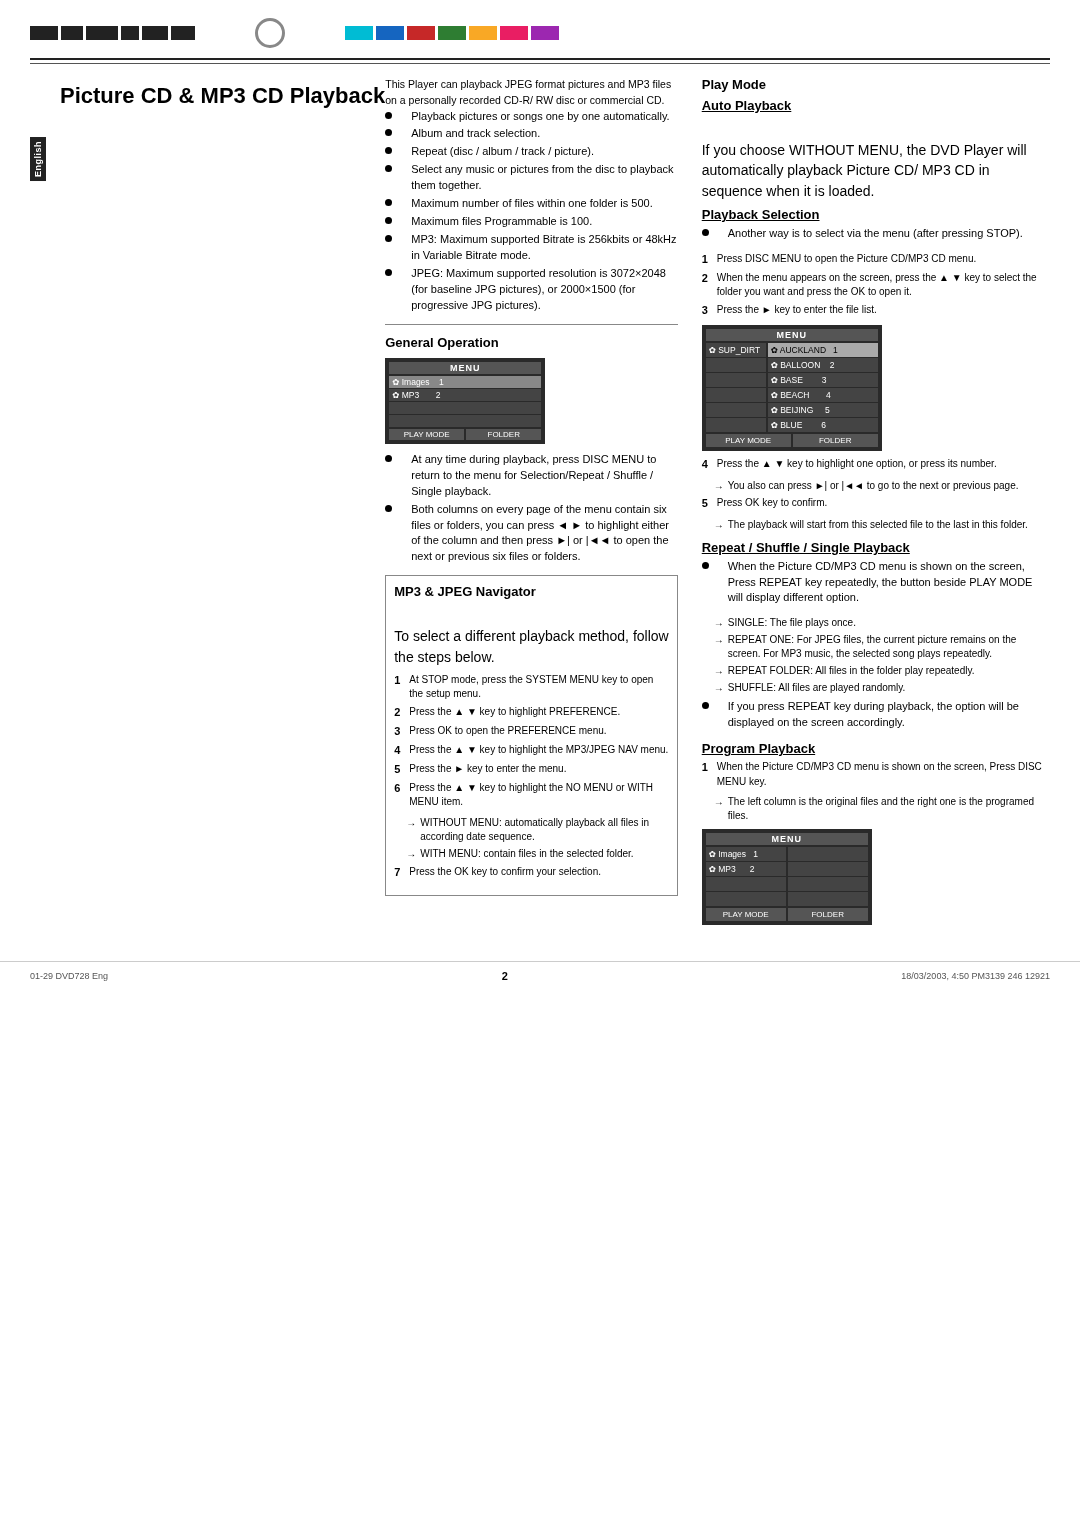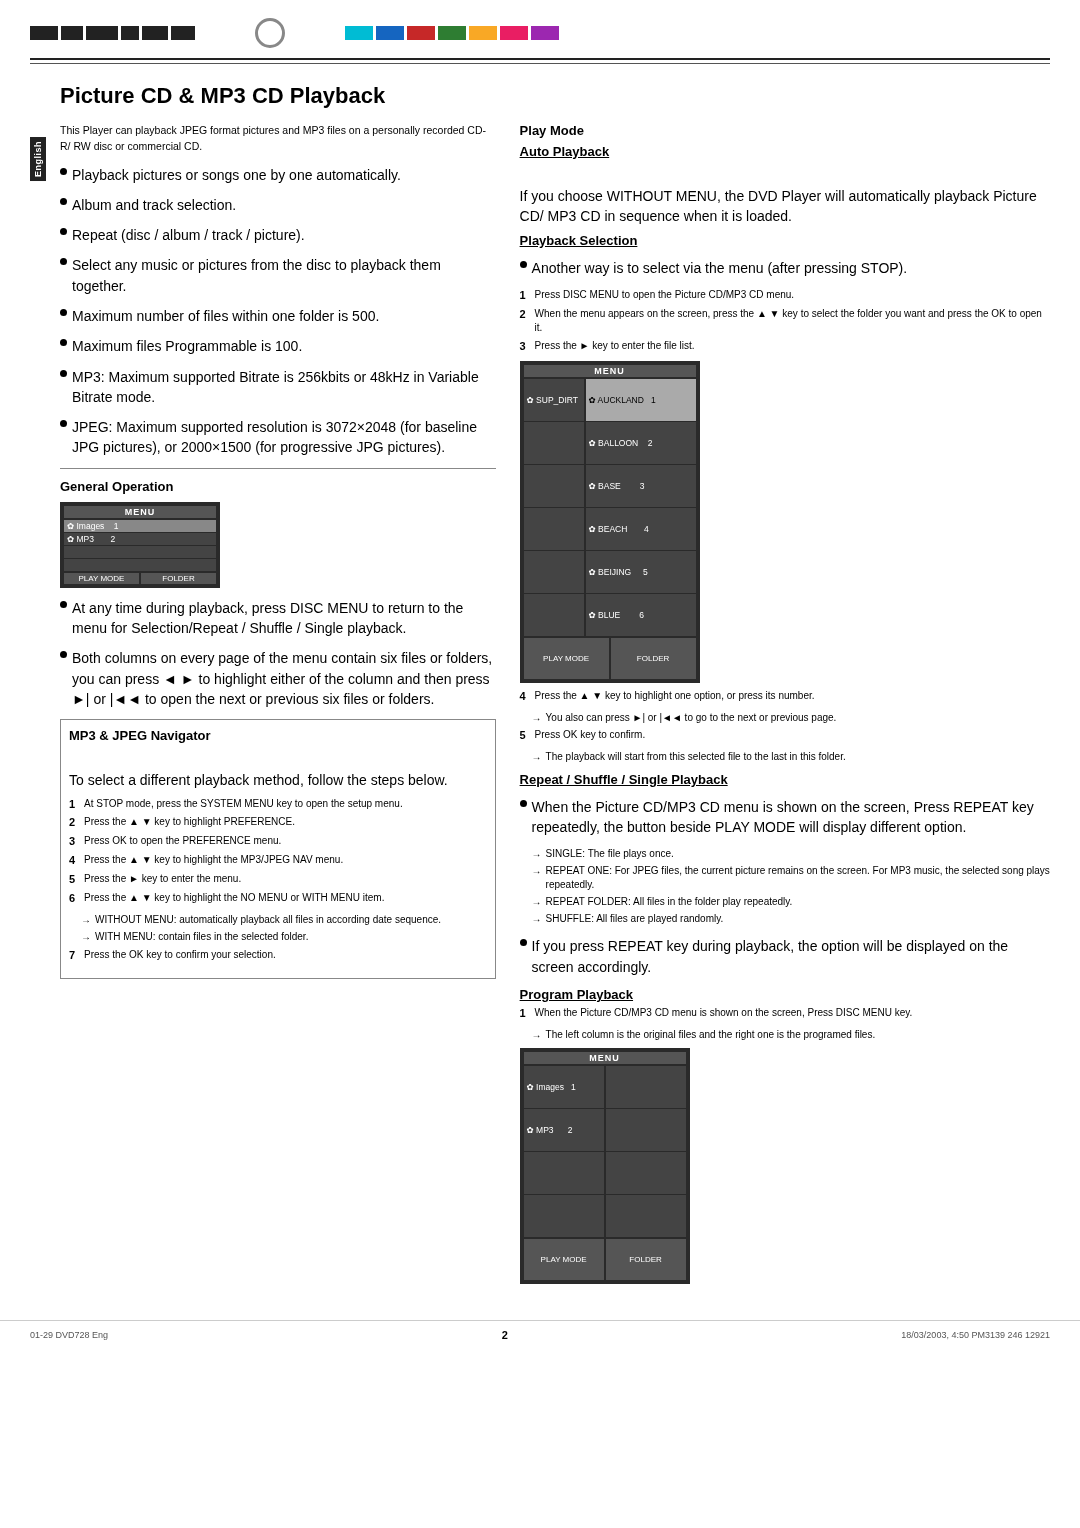--- a/index.html
+++ b/index.html
@@ -97,21 +97,21 @@
       writing-mode: vertical-rl;
       transform: rotate(180deg);
       letter-spacing: 0.5px;
       white-space: nowrap;
     }
 
     
     .main-content {
       flex: 1;
       display: flex;
-      flex-direction: column;
+      flex-direction: row;
     }
 
     
     .page-title {
       font-size: 22px;
       font-weight: bold;
       margin-bottom: 14px;
       margin-top: 6px;
       color: #000;
     }
@@ -138,25 +138,24 @@
     }
 
     
     .bullet-list {
       list-style: none;
       margin-bottom: 10px;
     }
     .bullet-list li {
       display: flex;
       align-items: flex-start;
-      gap: 5px;
-      font-size: 14px;
+      gap: 19px;
+      font-size: 11px;
       line-height: 1.45;
       margin-bottom: 2px;
-      margin-top: 10px;
     }
     .bullet-list li .bullet {
       width: 7px;
       height: 7px;
       border-radius: 50%;
       background: #000;
       flex-shrink: 0;
       margin-top: 3px;
     }
 
@@ -290,21 +289,21 @@
       letter-spacing: 1px;
     }
     .menu-screenshot-large .menu-row {
       display: flex;
       gap: 2px;
       margin-bottom: 1px;
     }
     .menu-screenshot-large .menu-cell {
       flex: 1;
       background: #444;
-      padding: 16px 3px;
+      padding: 2px 3px;
       font-size: 8.5px;
     }
     .menu-screenshot-large .menu-cell.highlight {
       background: #aaa;
       color: #000;
     }
     .menu-screenshot-large .menu-footer {
       display: flex;
       gap: 2px;
       margin-top: 2px;

